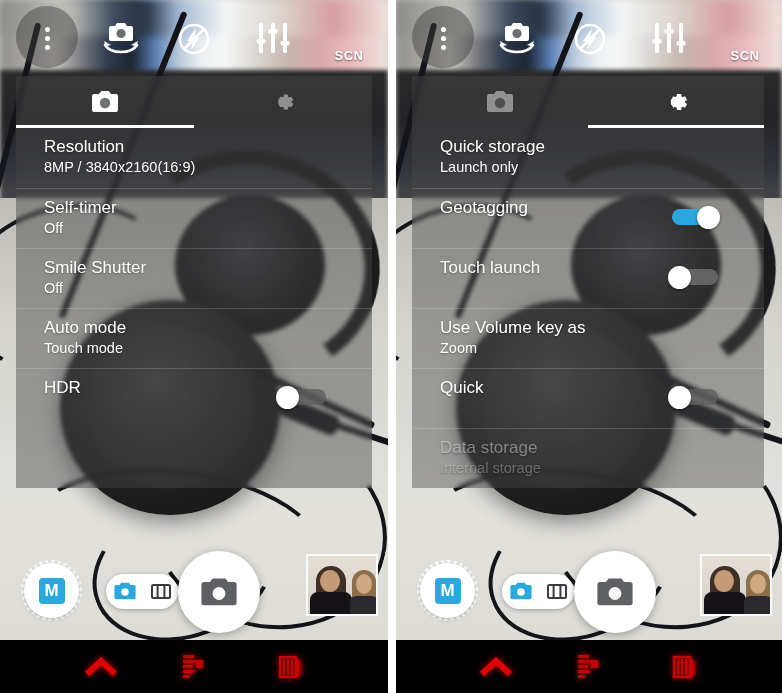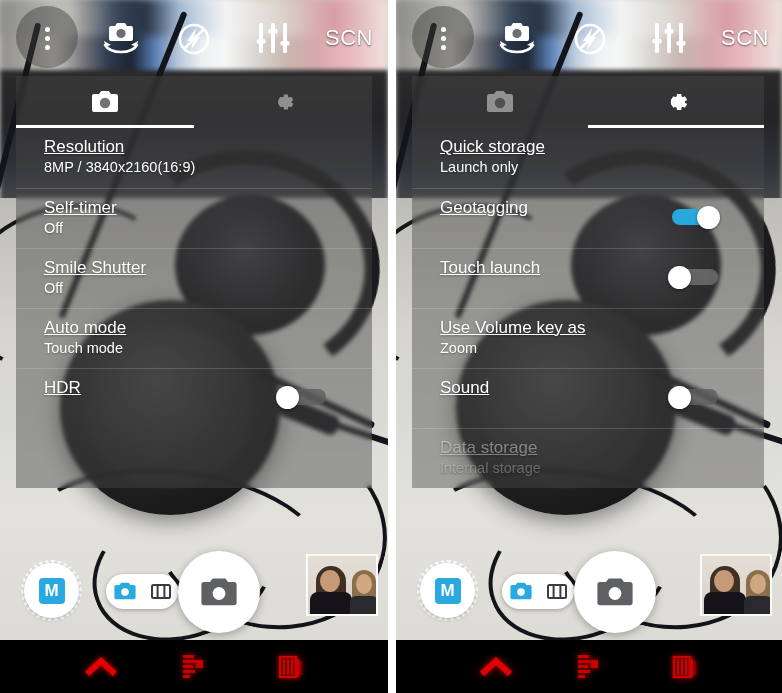--- a/index.html
+++ b/index.html
@@ -72,41 +72,41 @@
 
   
   .toolbar{position:absolute;left:0;top:0;width:100%;height:74px;z-index:20;}
   .tb-item{position:absolute;color:#fff;display:flex;align-items:center;justify-content:center;}
   .overflow-dot-bg{position:absolute;left:16px;top:6px;width:62px;height:62px;border-radius:50%;background:rgba(60,60,60,.45);}
   .overflow{left:32px;top:22px;width:30px;height:32px;flex-direction:column;gap:4px;}
   .overflow i{display:block;width:5px;height:5px;border-radius:50%;background:#fff;}
   .ic-switch{left:95px;top:20px;width:52px;height:36px;}
   .ic-flash{left:176px;top:22px;width:36px;height:34px;}
   .ic-tune{left:252px;top:20px;width:42px;height:36px;}
-  .ic-scn{left:320px;top:24px;width:58px;height:28px;font-size:22px;font-weight:normal;letter-spacing:.5px;
+  .ic-scn{left:320px;top:41px;width:58px;height:28px;font-size:13px;font-weight:bold;letter-spacing:.5px;
     text-shadow:0 1px 2px rgba(0,0,0,.55);}
 
   
   .sheet{position:absolute;left:16px;top:76px;width:356px;height:412px;z-index:15;
     background:rgba(70,70,70,.46);
     -webkit-backdrop-filter:blur(2px);backdrop-filter:blur(2px);}
   .panel.right .sheet{left:16px;width:352px;background:rgba(72,72,72,.44);}
 
   .tabs{position:relative;height:52px;display:flex;}
   .tab{flex:1;display:flex;align-items:center;justify-content:center;position:relative;}
   .tab .glyph{opacity:.45;}
   .tab.active .glyph{opacity:1;}
   .tab-underline{position:absolute;bottom:0;height:3px;background:#fff;width:50%;left:0;transition:none;}
   .tab-underline.right{left:50%;}
 
   .list{position:relative;overflow:hidden;height:360px;}
   .row{position:relative;height:60px;padding:8px 0 0 28px;box-sizing:border-box;
        border-top:1px solid rgba(255,255,255,.16);}
   .row:first-child{border-top:none;}
-  .row .label{color:#fff;font-size:17px;line-height:21px;text-shadow:0 1px 2px rgba(0,0,0,.35);text-decoration:underline;}
+  .row .label{color:#fff;font-size:17px;line-height:21px;text-shadow:0 1px 2px rgba(0,0,0,.35);}
   .row .value{color:#fff;font-size:14.5px;line-height:19px;margin-top:1px;text-shadow:0 1px 2px rgba(0,0,0,.35);}
   .row.faded .label{color:rgba(255,255,255,.42);}
   .row.faded .value{color:rgba(255,255,255,.30);}
 
   
   .toggle{position:absolute;right:44px;top:17px;width:52px;height:22px;}
   .trk{position:absolute;left:4px;top:3px;width:46px;height:16px;border-radius:9px;background:rgba(120,120,120,.72);}
   .toggle.on .trk{background:#28a8dd;}
   .knob{position:absolute;top:0;width:23px;height:23px;border-radius:50%;background:#fff;box-shadow:0 1px 3px rgba(0,0,0,.5);}
   .toggle.off .knob{left:0;}
@@ -433,21 +433,21 @@
           <div class="toggle off">
             <span class="trk"></span>
               <span class="knob"></span>
           </div>
         </div>
         <div class="row">
           <div class="label">Use Volume key as</div>
           <div class="value">Zoom</div>
         </div>
         <div class="row">
-          <div class="label">Sound</div>
+          <div class="label">Quick</div>
           <div class="toggle off plain">
             <span class="trk"></span>
               <span class="knob"></span>
           </div>
         </div>
         <div class="row faded">
           <div class="label">Data storage</div>
           <div class="value">Internal storage</div>
         </div>
       </div>

